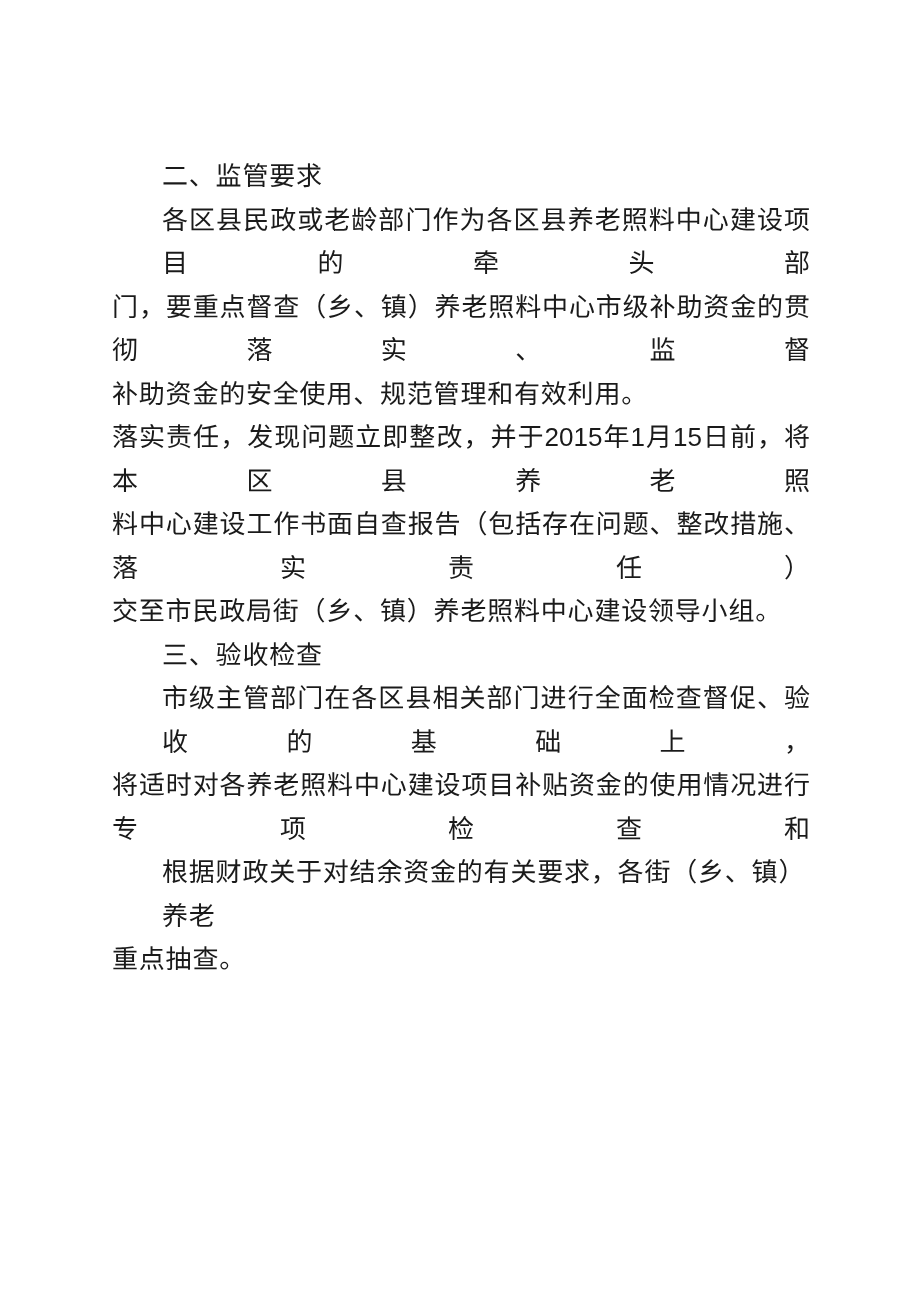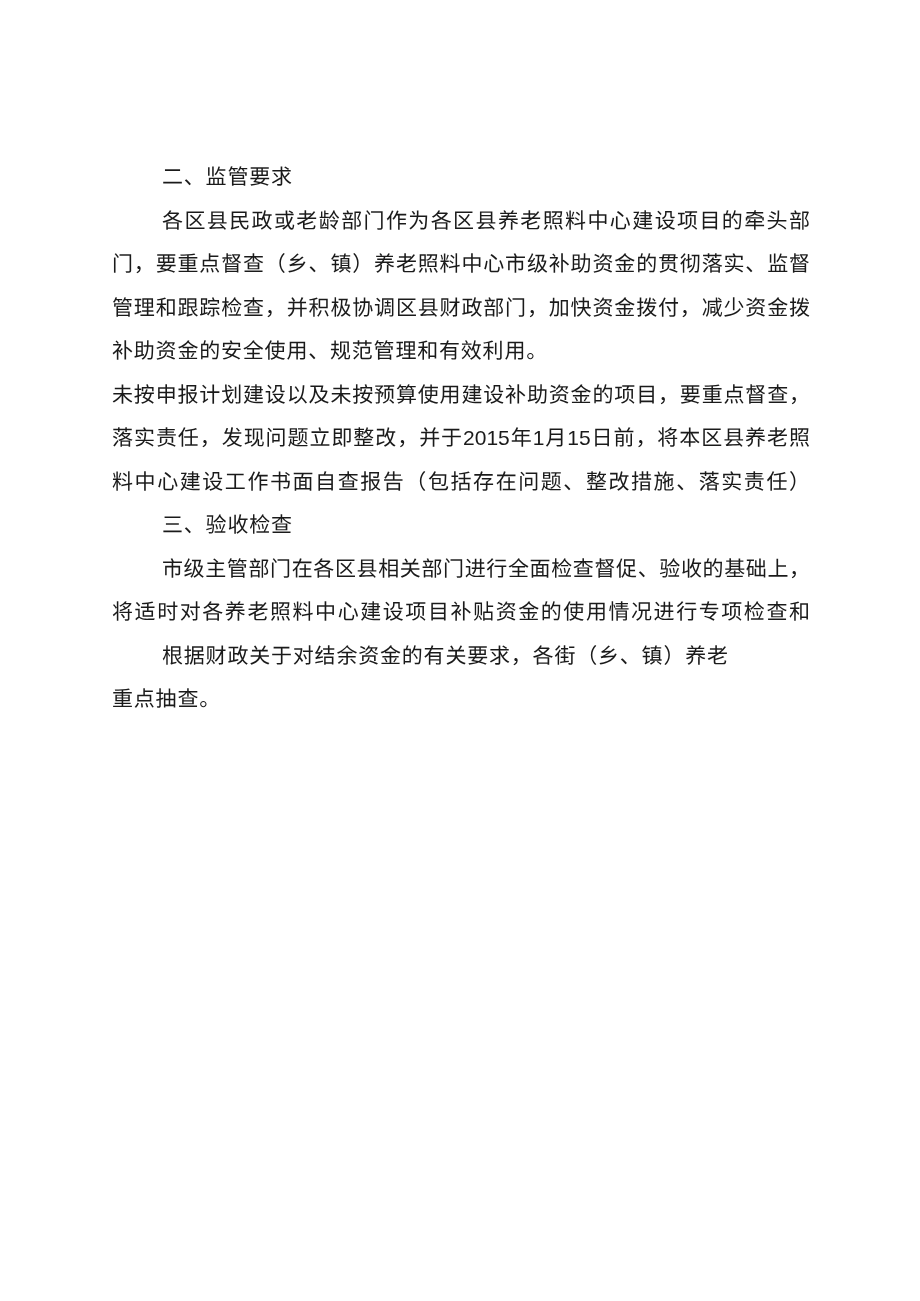--- a/index.html
+++ b/index.html
@@ -8,21 +8,21 @@
       background: #ffffff;
     }
     .page {
       position: relative;
       box-sizing: border-box;
       width: 920px;
       height: 1301px;
       background: #ffffff;
       padding: 155px 110px 0 112px;
       font-family: "Liberation Sans", "DejaVu Sans", sans-serif;
-      font-size: 21px;
+      font-size: 26px;
       color: #1a1a1a;
     }
     .line {
       line-height: 43.5px;
       min-height: 43.5px;
       text-align: left;
       letter-spacing: 0.8px;
       white-space: normal;
     }
     .line.just {
@@ -35,23 +35,22 @@
       padding-left: 50px;
     }
   </style>
 </head>
 <body>
 
 <div class="page">
   <div class="line indent">二、监管要求</div>
   <div class="line indent just">各区县民政或老龄部门作为各区县养老照料中心建设项目的牵头部</div>
   <div class="line just">门，要重点督查（乡、镇）养老照料中心市级补助资金的贯彻落实、监督</div>
-  <div class="line just">管理和跟踪检查，并积极协调区县财政部门，加快资金拨付，减少资金拨</div>
   <div class="line">补助资金的安全使用、规范管理和有效利用。</div>
-  <div class="line just">未按申报计划建设以及未按预算使用建设补助资金的项目，要重点督查，</div>
   <div class="line just">落实责任，发现问题立即整改，并于2015年1月15日前，将本区县养老照</div>
   <div class="line just">料中心建设工作书面自查报告（包括存在问题、整改措施、落实责任）</div>
+  <div class="line">交至市民政局街（乡、镇）养老照料中心建设领导小组。</div>
   <div class="line indent">三、验收检查</div>
   <div class="line indent just">市级主管部门在各区县相关部门进行全面检查督促、验收的基础上，</div>
   <div class="line just">将适时对各养老照料中心建设项目补贴资金的使用情况进行专项检查和</div>
   <div class="line indent">根据财政关于对结余资金的有关要求，各街（乡、镇）养老</div>
   <div class="line">重点抽查。</div>
 </div>
 
 </body></html>

